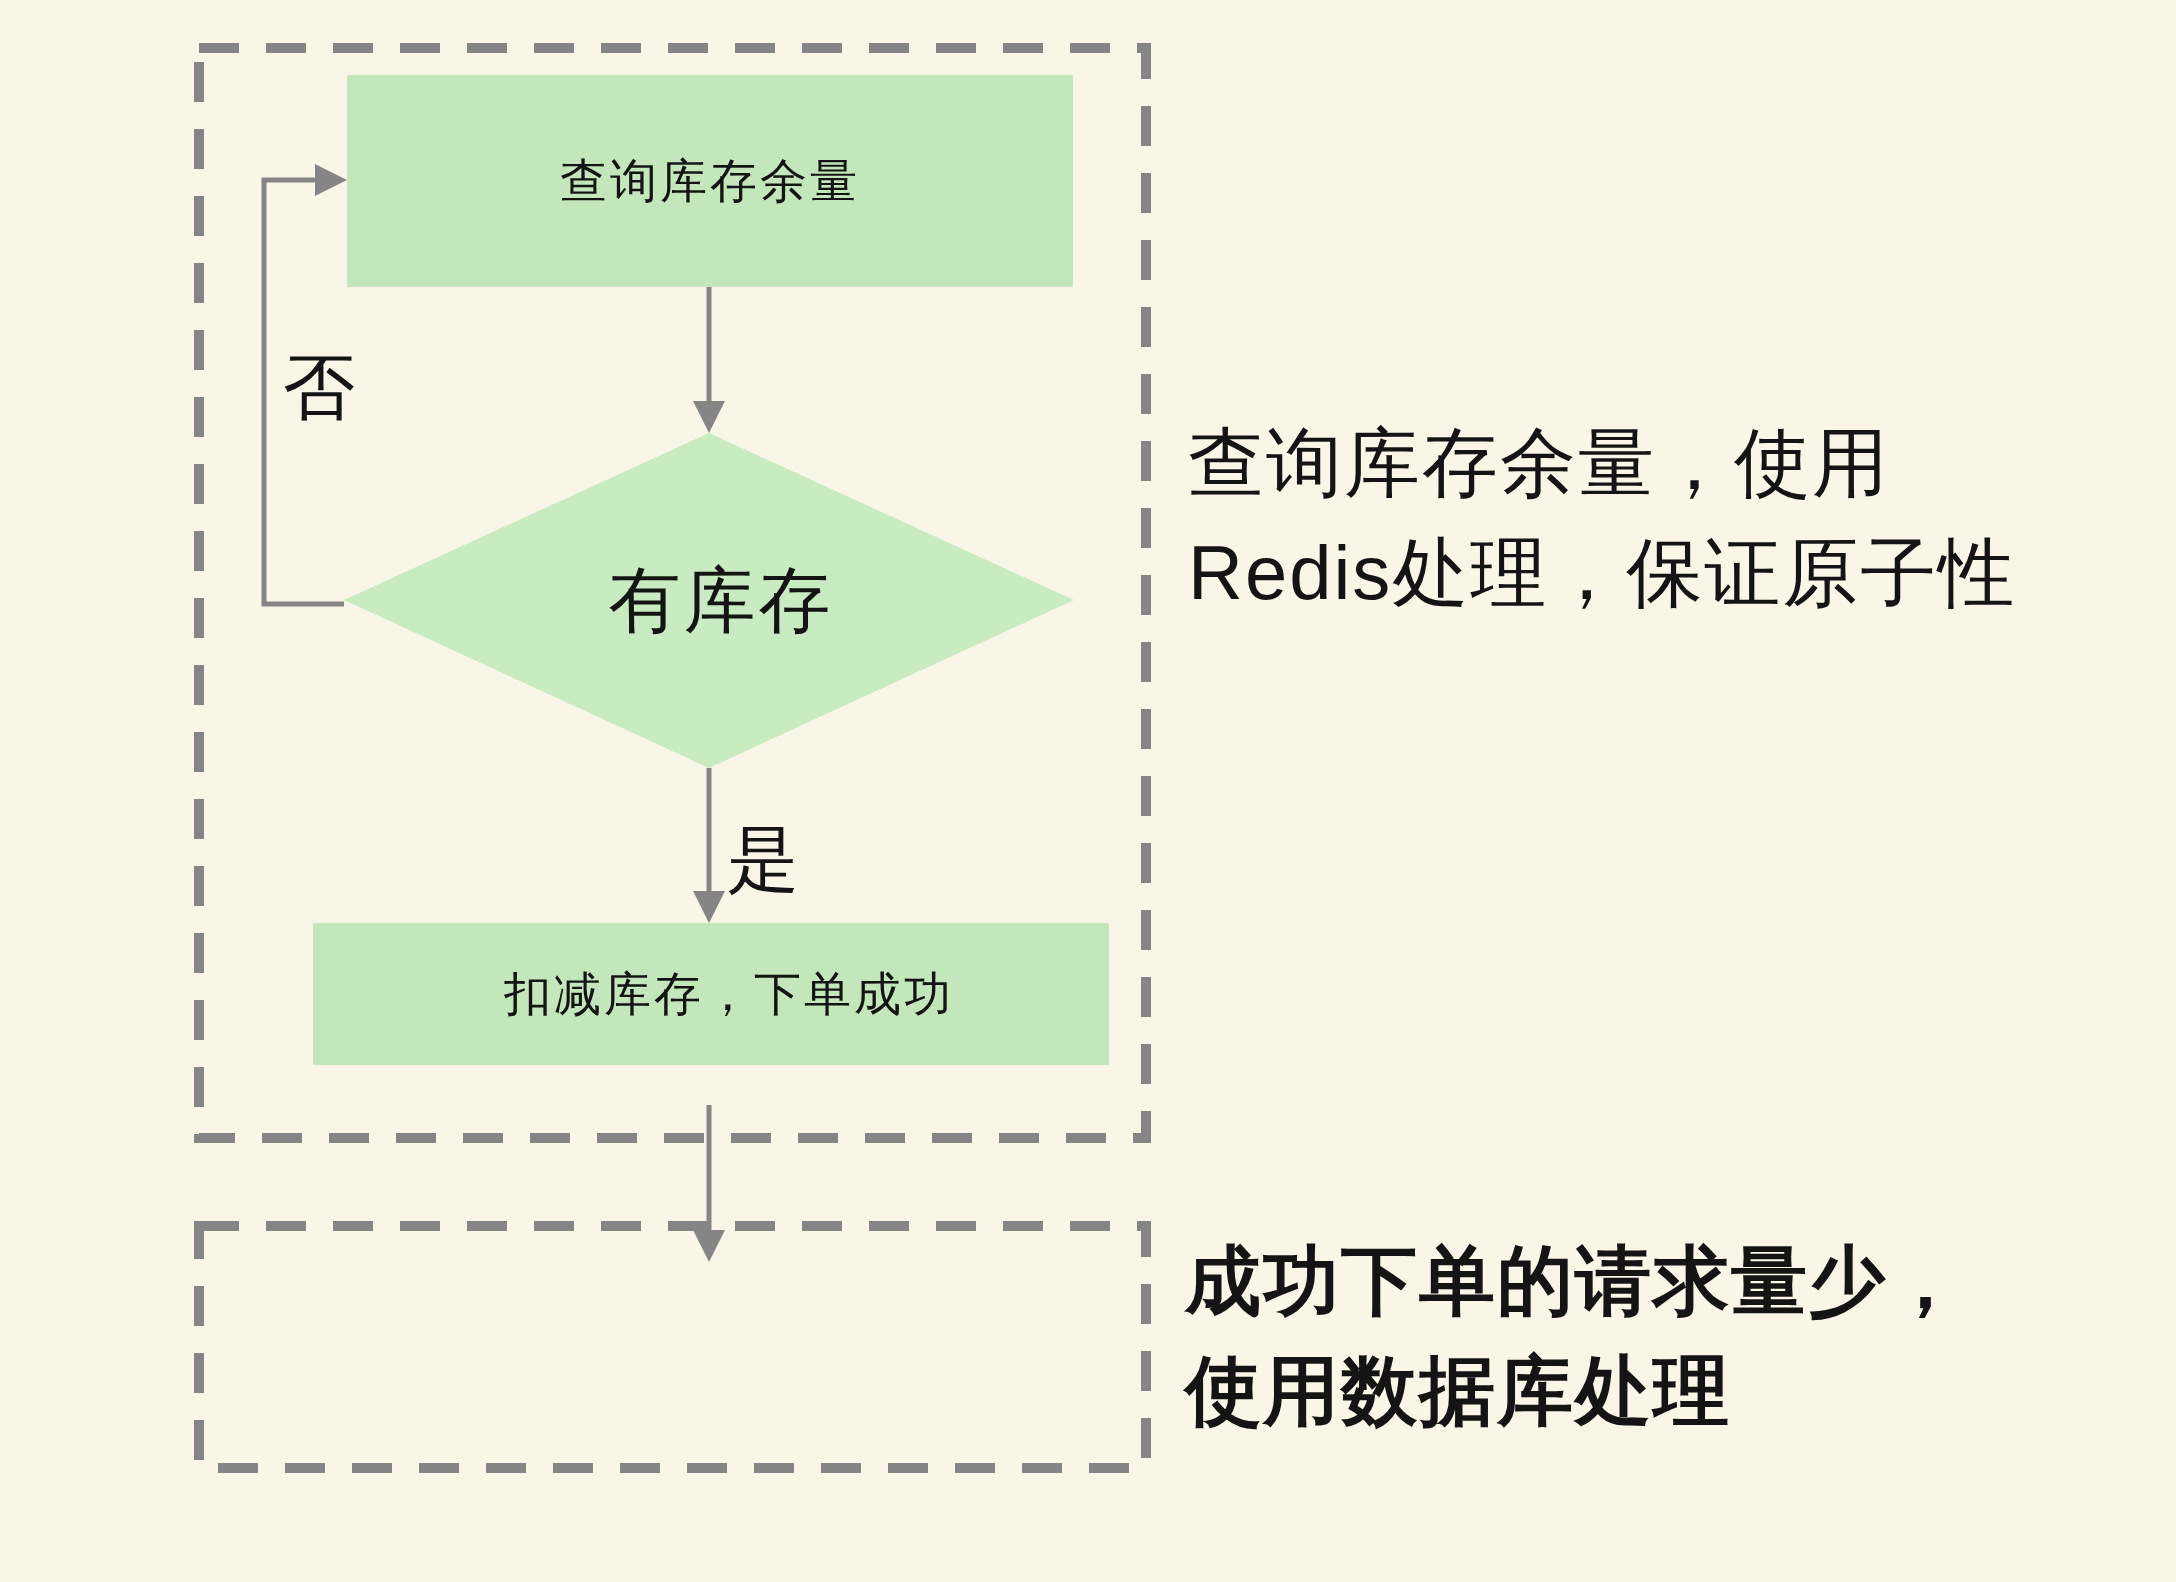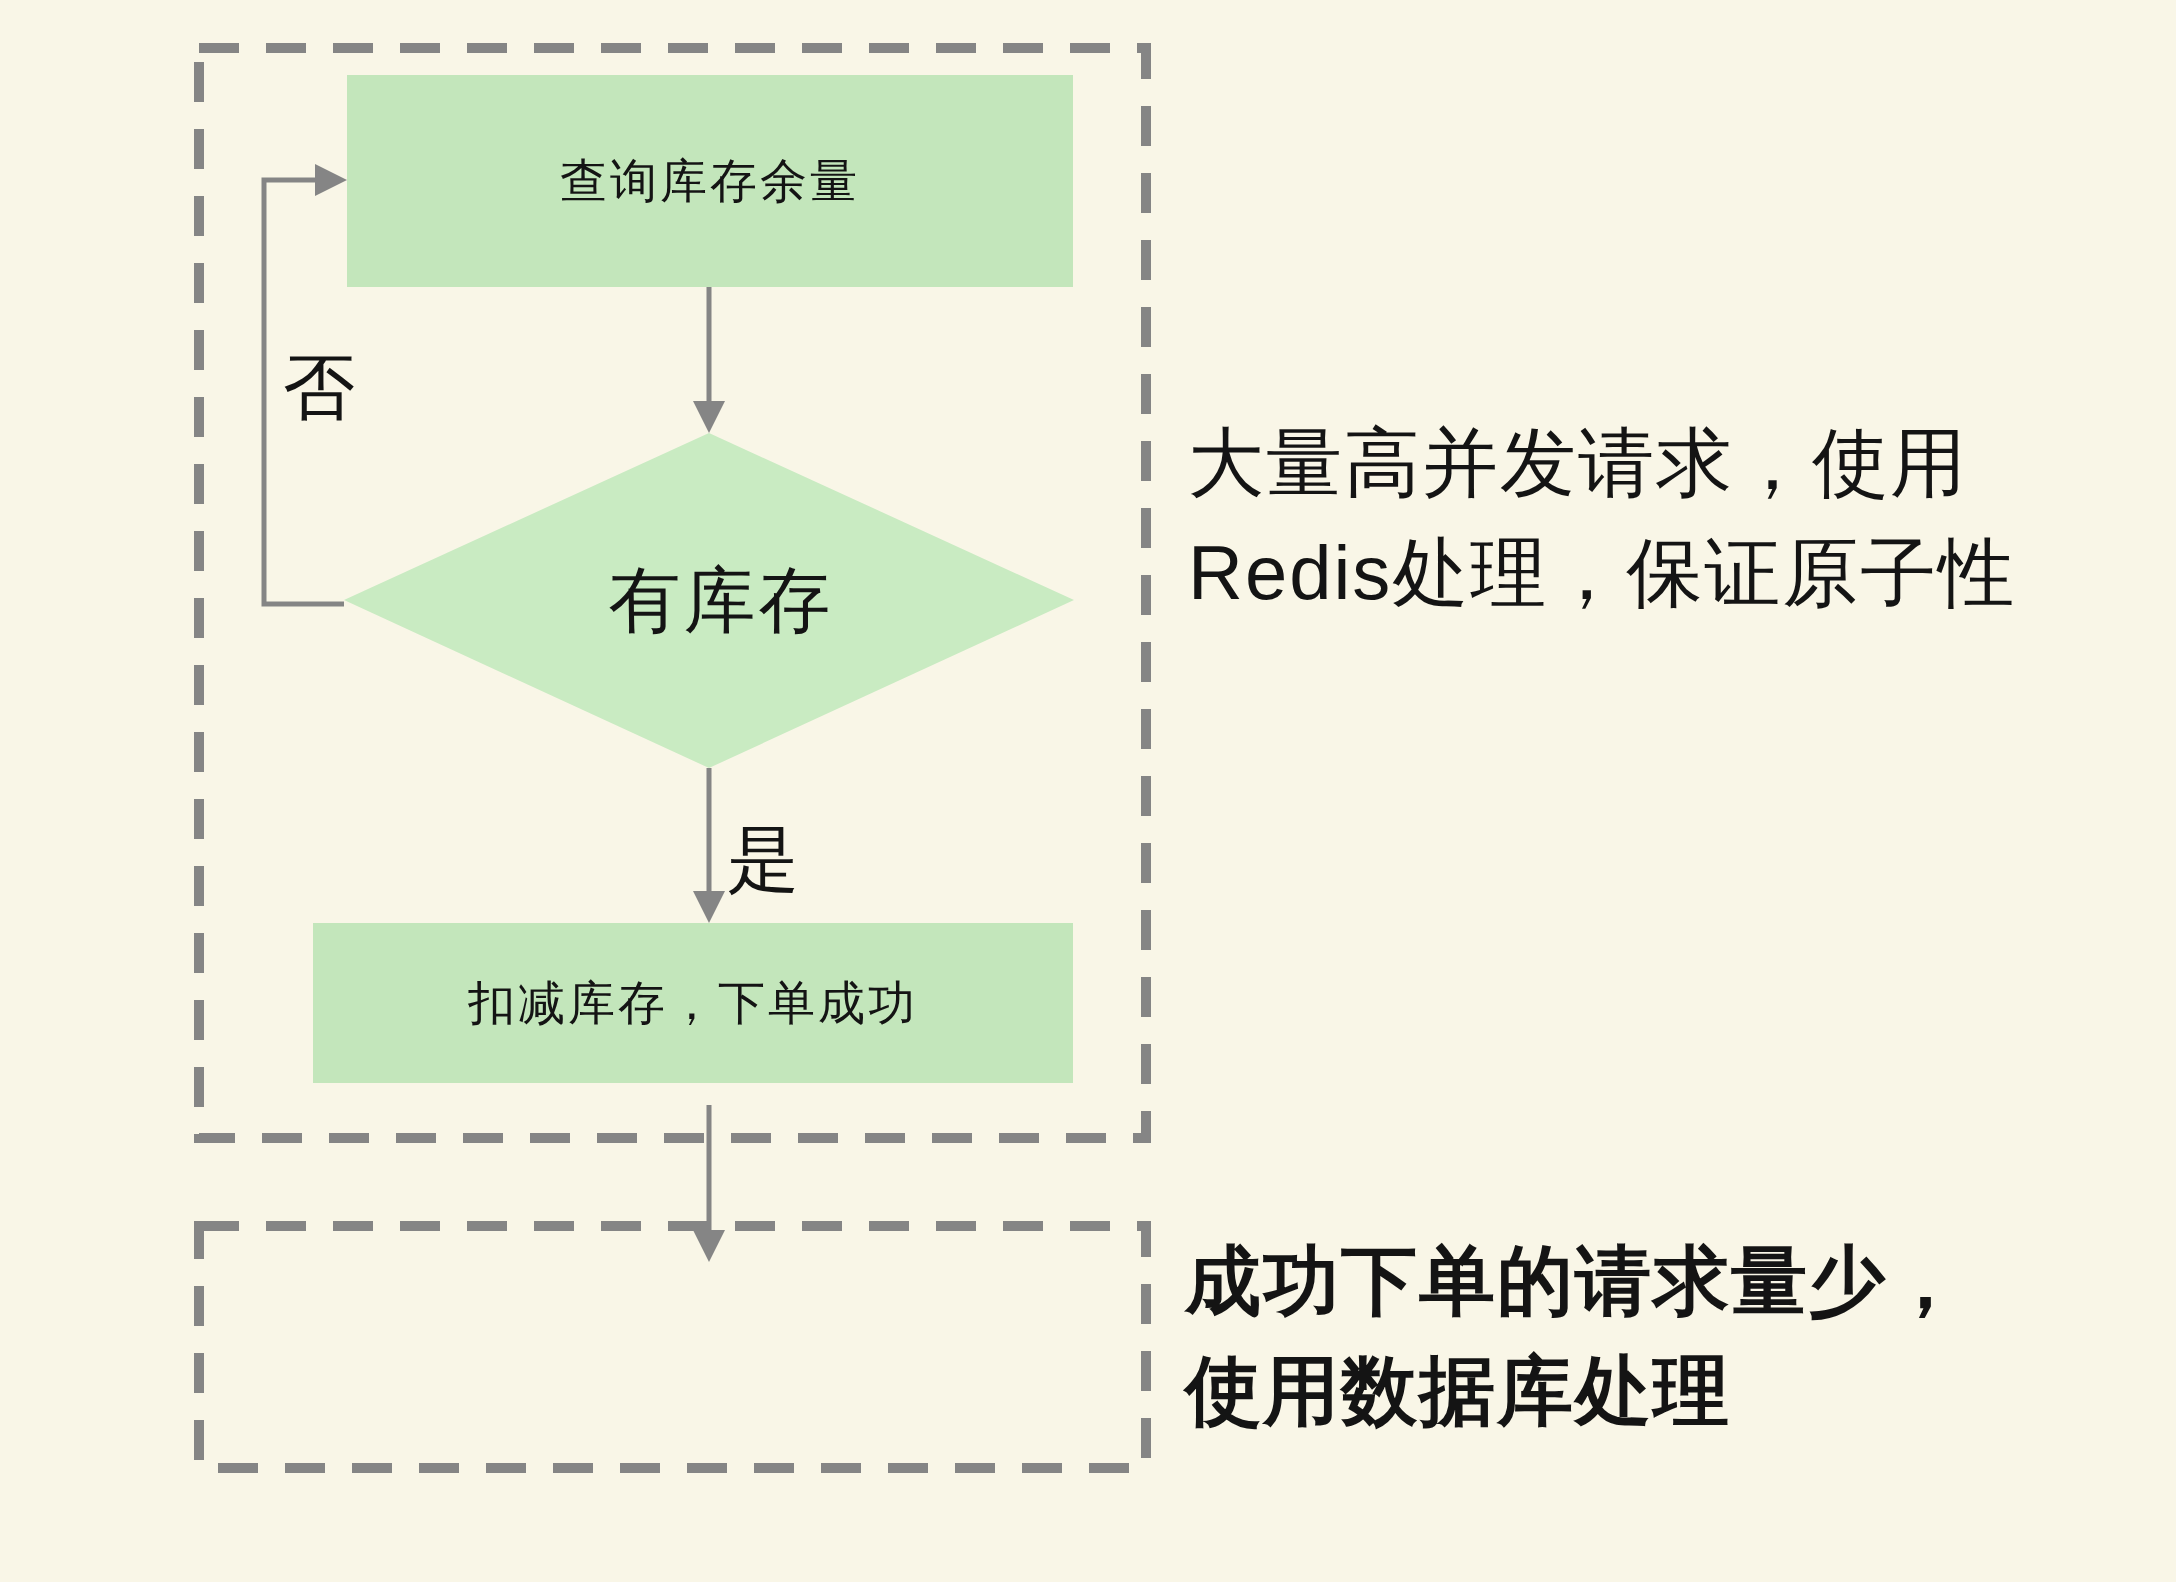--- a/index.html
+++ b/index.html
@@ -79,29 +79,29 @@
     <g>
       <polyline class="edge" points="344,604 264,604 264,180 317,180"></polyline>
       <polygon class="head" points="347,180 315,164 315,196"></polygon>
     </g>
   </svg>
 
   <div class="node" style="left:347px;top:75px;width:726px;height:212px;">查询库存余量</div>
 
   <div class="diamond-label" style="left:356px;top:433px;width:730px;height:335px;">有库存</div>
 
-  <div class="node" style="left:313px;top:923px;width:760px;height:160px;">扣减库存，下单成功</div>
+  <div class="node" style="left:313px;top:923px;width:760px;height:142px;padding-left:36px;">扣减库存，下单成功</div>
 
 
   <div class="edge-label" style="left:283px;top:340px;">否</div>
 
   <div class="edge-label" style="left:727px;top:812px;">是</div>
 
   <div class="annotation" style="left:1188px;top:408px;">
-    <div>大量高并发请求，使用</div>
+    <div>查询库存余量，使用</div>
     <div>Redis处理，保证原子性</div>
   </div>
 
   <div class="annotation" style="left:1185px;top:1226px;font-weight:bold;">
     <div>成功下单的请求量少，</div>
     <div>使用数据库处理</div>
   </div>
 
 </div>
 

